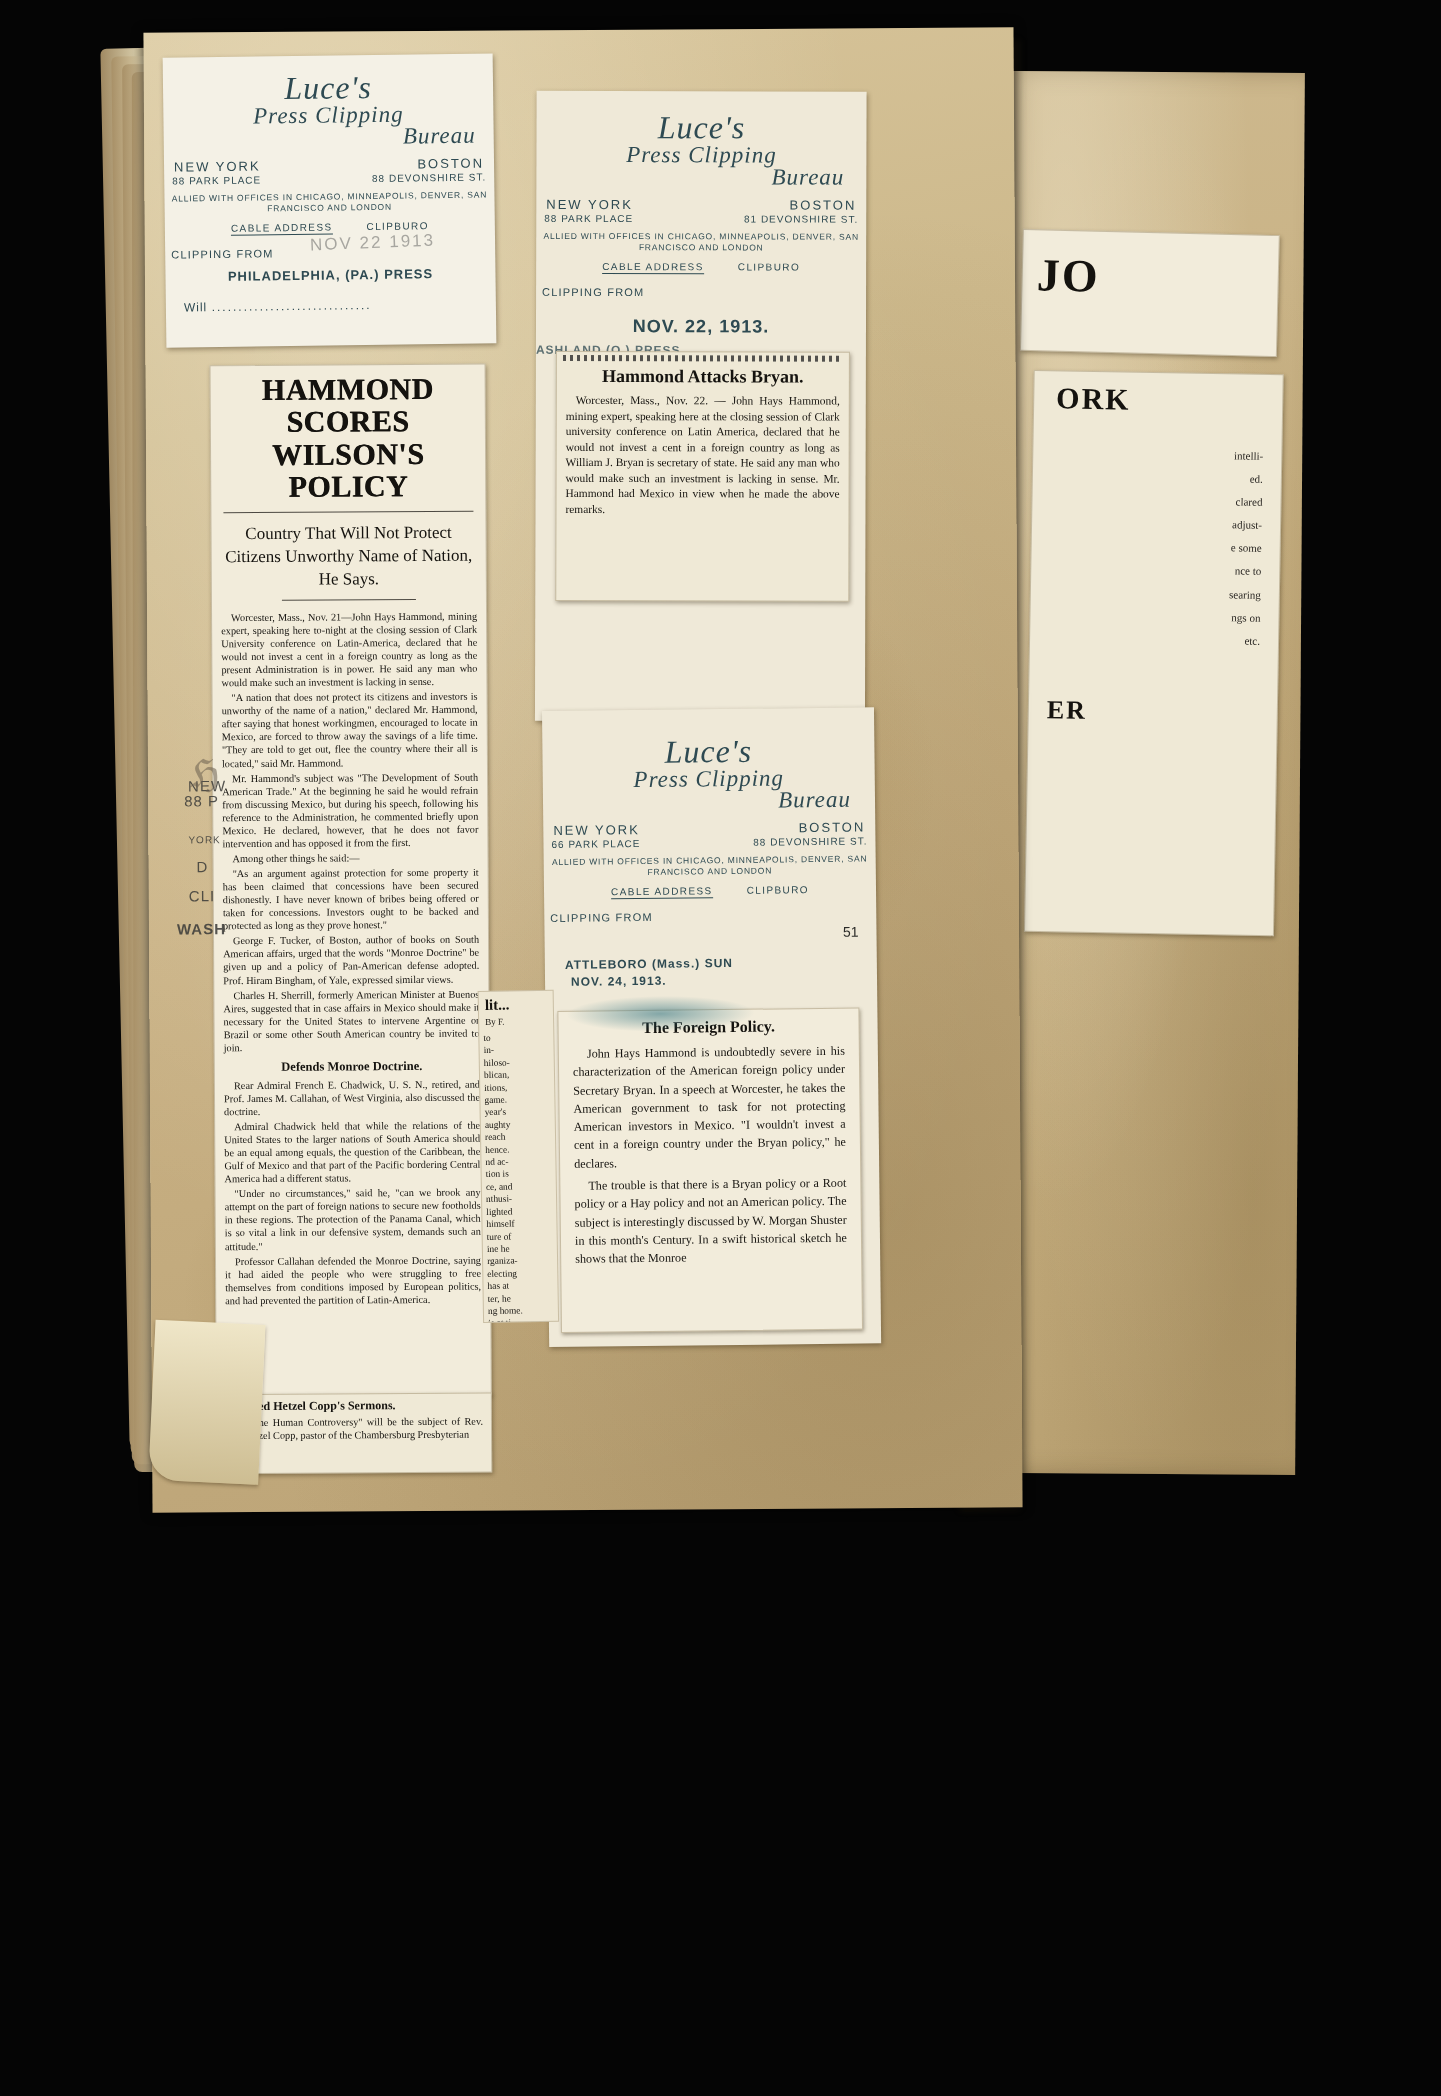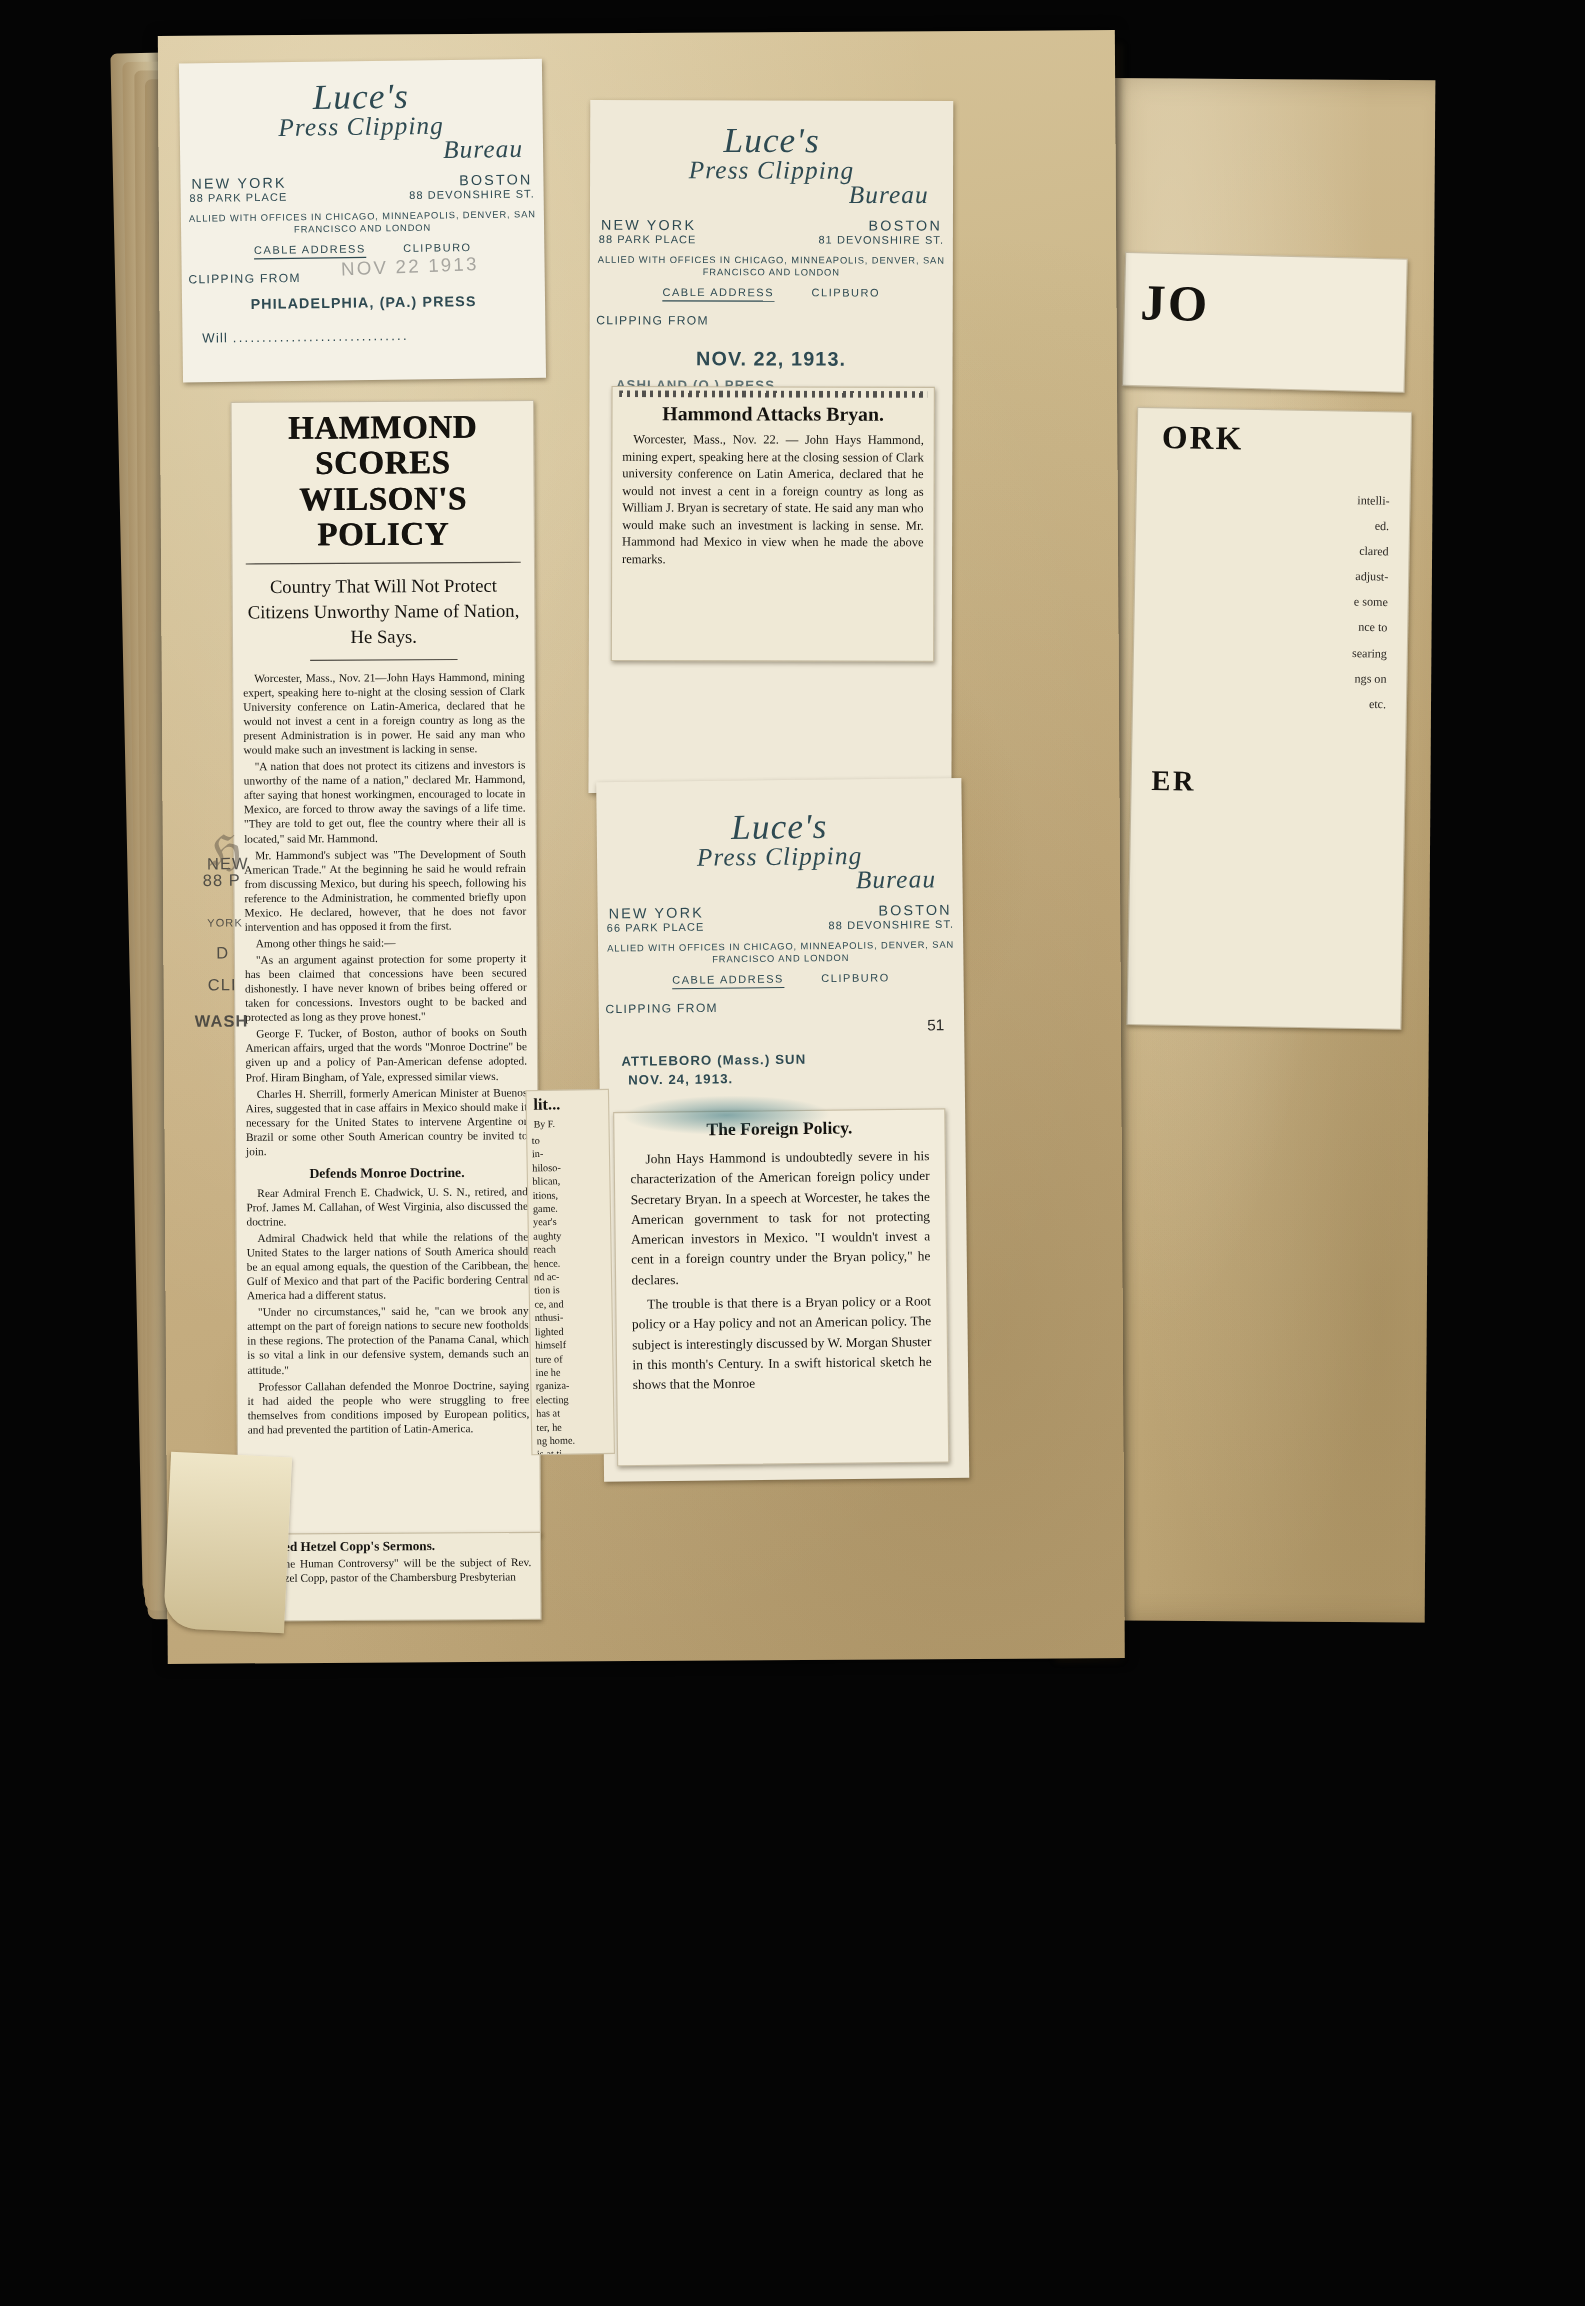--- a/index.html
+++ b/index.html
@@ -410,21 +410,21 @@
           <span>88 PARK PLACE</span>
           <span>81 DEVONSHIRE ST.</span>
         </div>
         <div class="allied">ALLIED WITH OFFICES IN CHICAGO, MINNEAPOLIS, DENVER, SAN FRANCISCO AND LONDON</div>
         <div class="cable">
           <span>CABLE ADDRESS</span>
           <span>CLIPBURO</span>
         </div>
         <div class="clipfrom">CLIPPING FROM</div>
         <div class="source" style="margin-top:18px;font-size:18px;">NOV. 22, 1913.</div>
-        <div class="source" style="margin-top:6px;font-size:12px;opacity:0.75;text-align:left;padding-left:24px;">ASHLAND (O.) PRESS</div>
+        <div class="source" style="margin-top:6px;font-size:12px;opacity:0.75;text-align:left;">ASHLAND (O.) PRESS</div>
       </div>
 
       <div class="cut" style="left:20px; top:260px; width:292px; height:248px;">
         <div class="topdots"></div>
         <div class="mini-title">Hammond Attacks Bryan.</div>
         <div class="body" style="font-size:11.4px;line-height:1.36;">
           <p>Worcester, Mass., Nov. 22. — John Hays Hammond, mining expert, speaking here at the closing session of Clark university conference on Latin America, declared that he would not invest a cent in a foreign country as long as William J. Bryan is secretary of state. He said any man who would make such an investment is lacking in sense. Mr. Hammond had Mexico in view when he made the above remarks.</p>
         </div>
       </div>
     </div>

